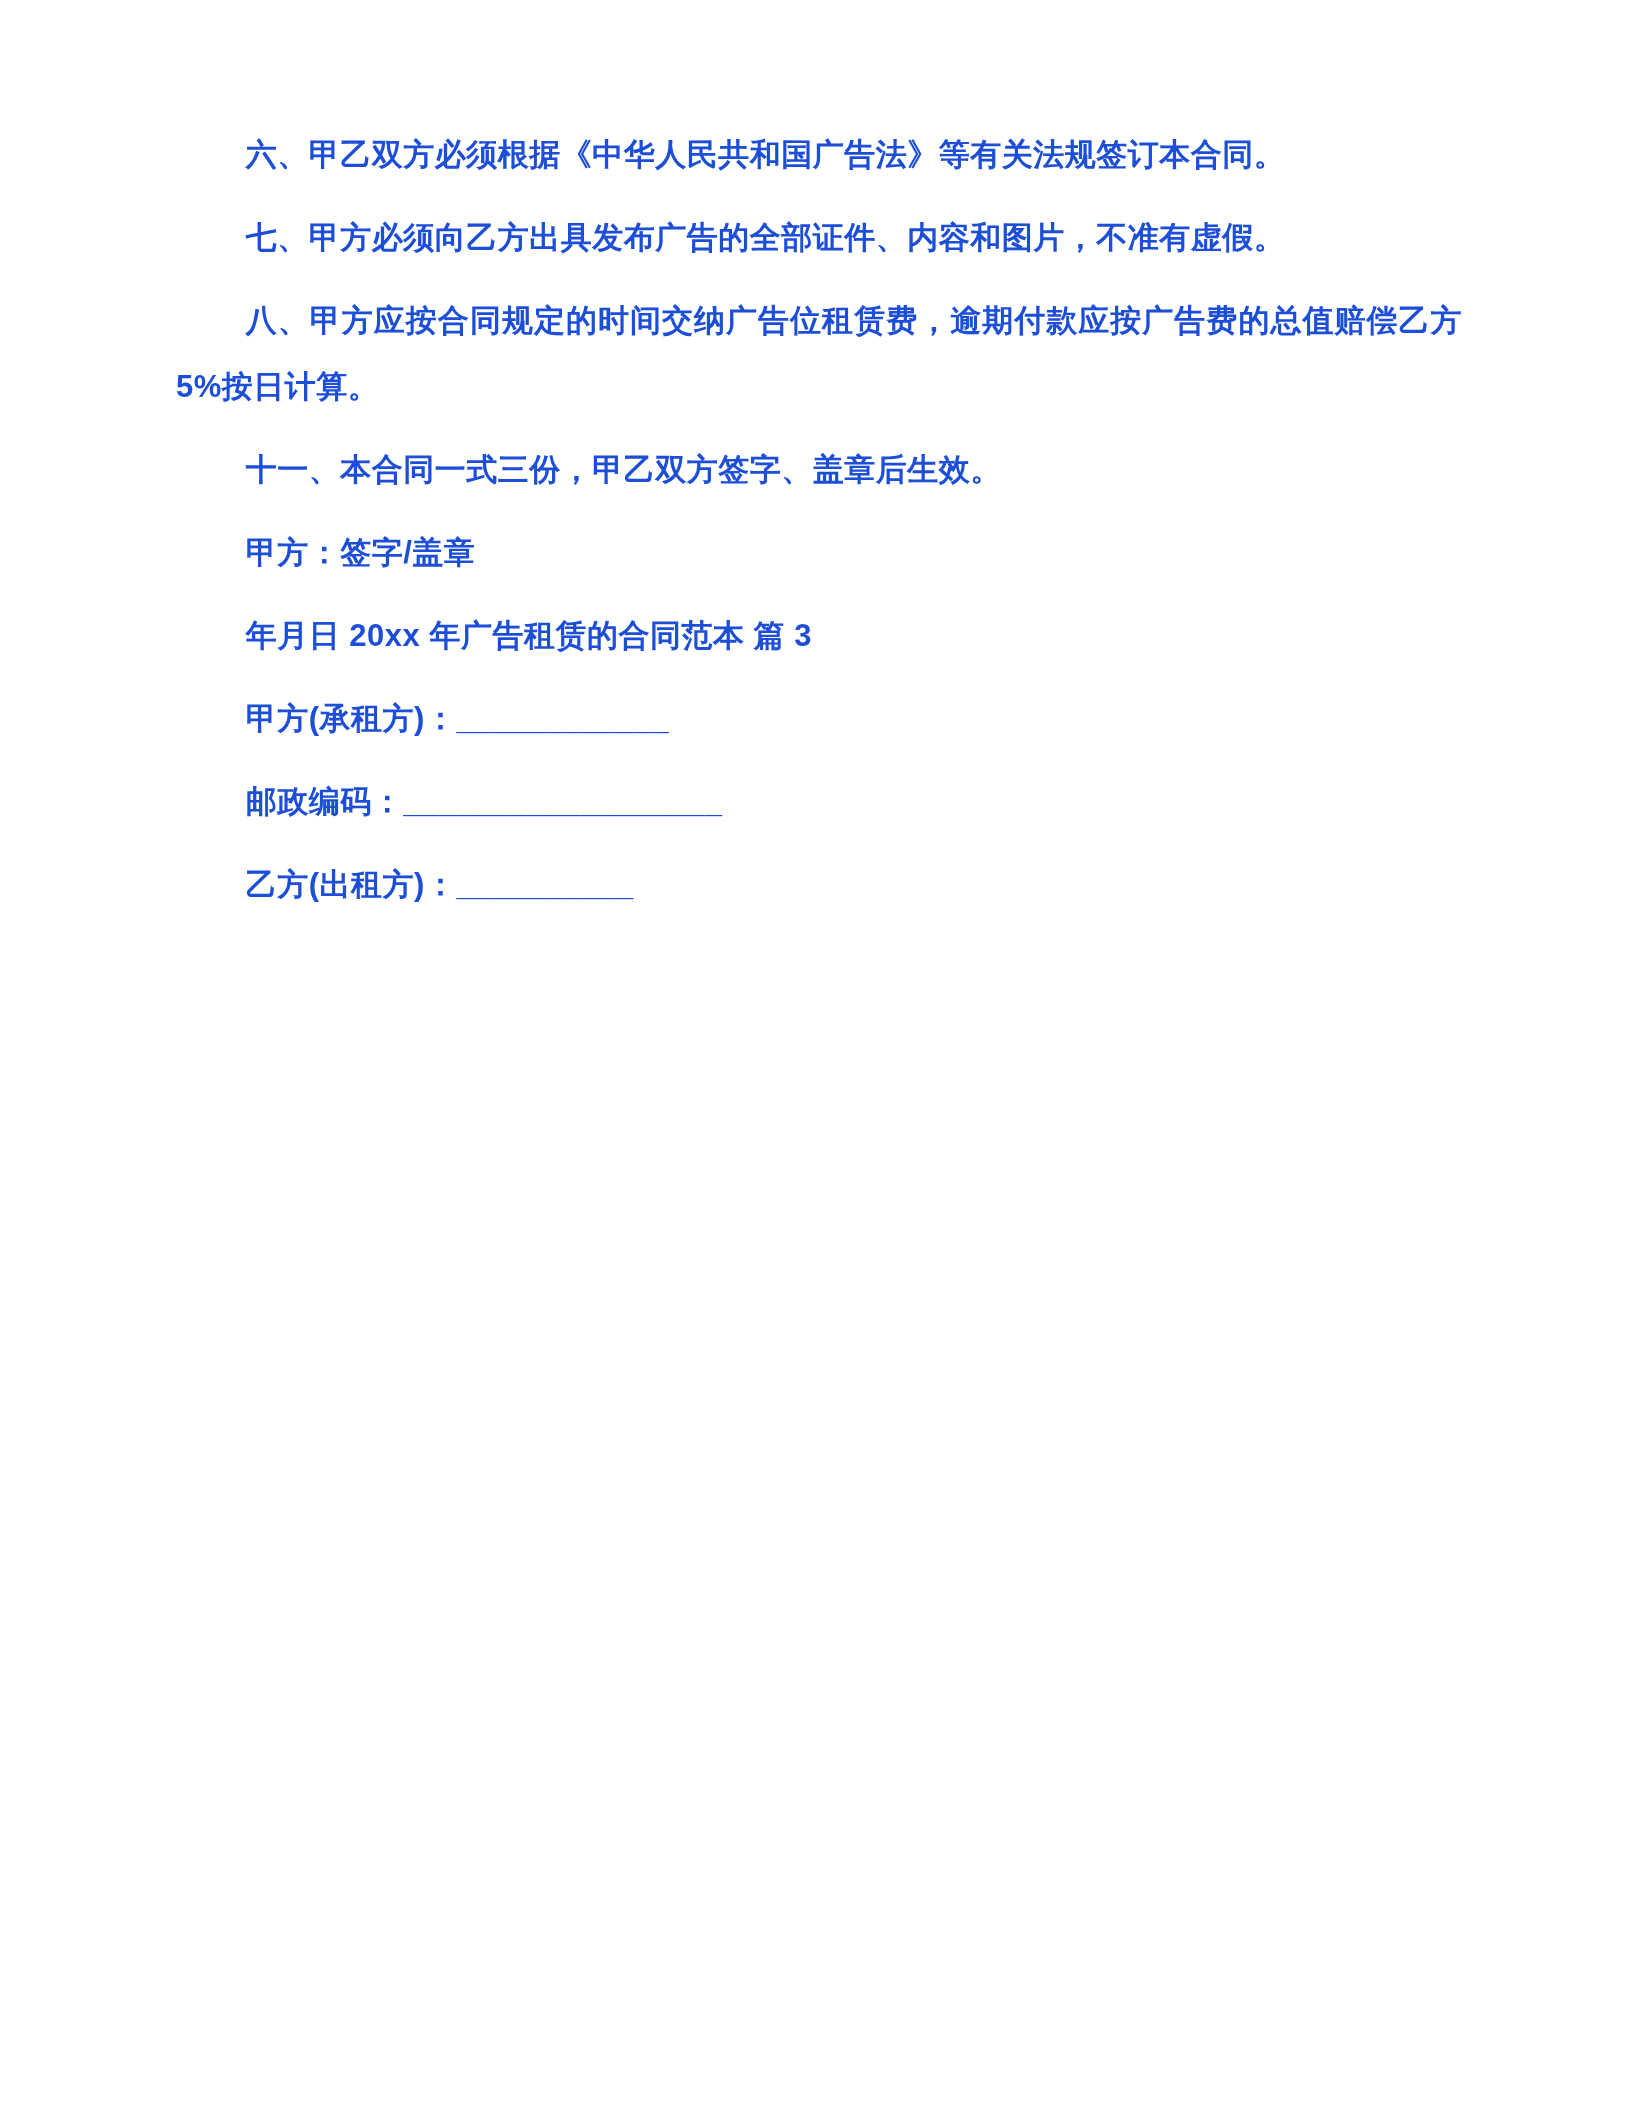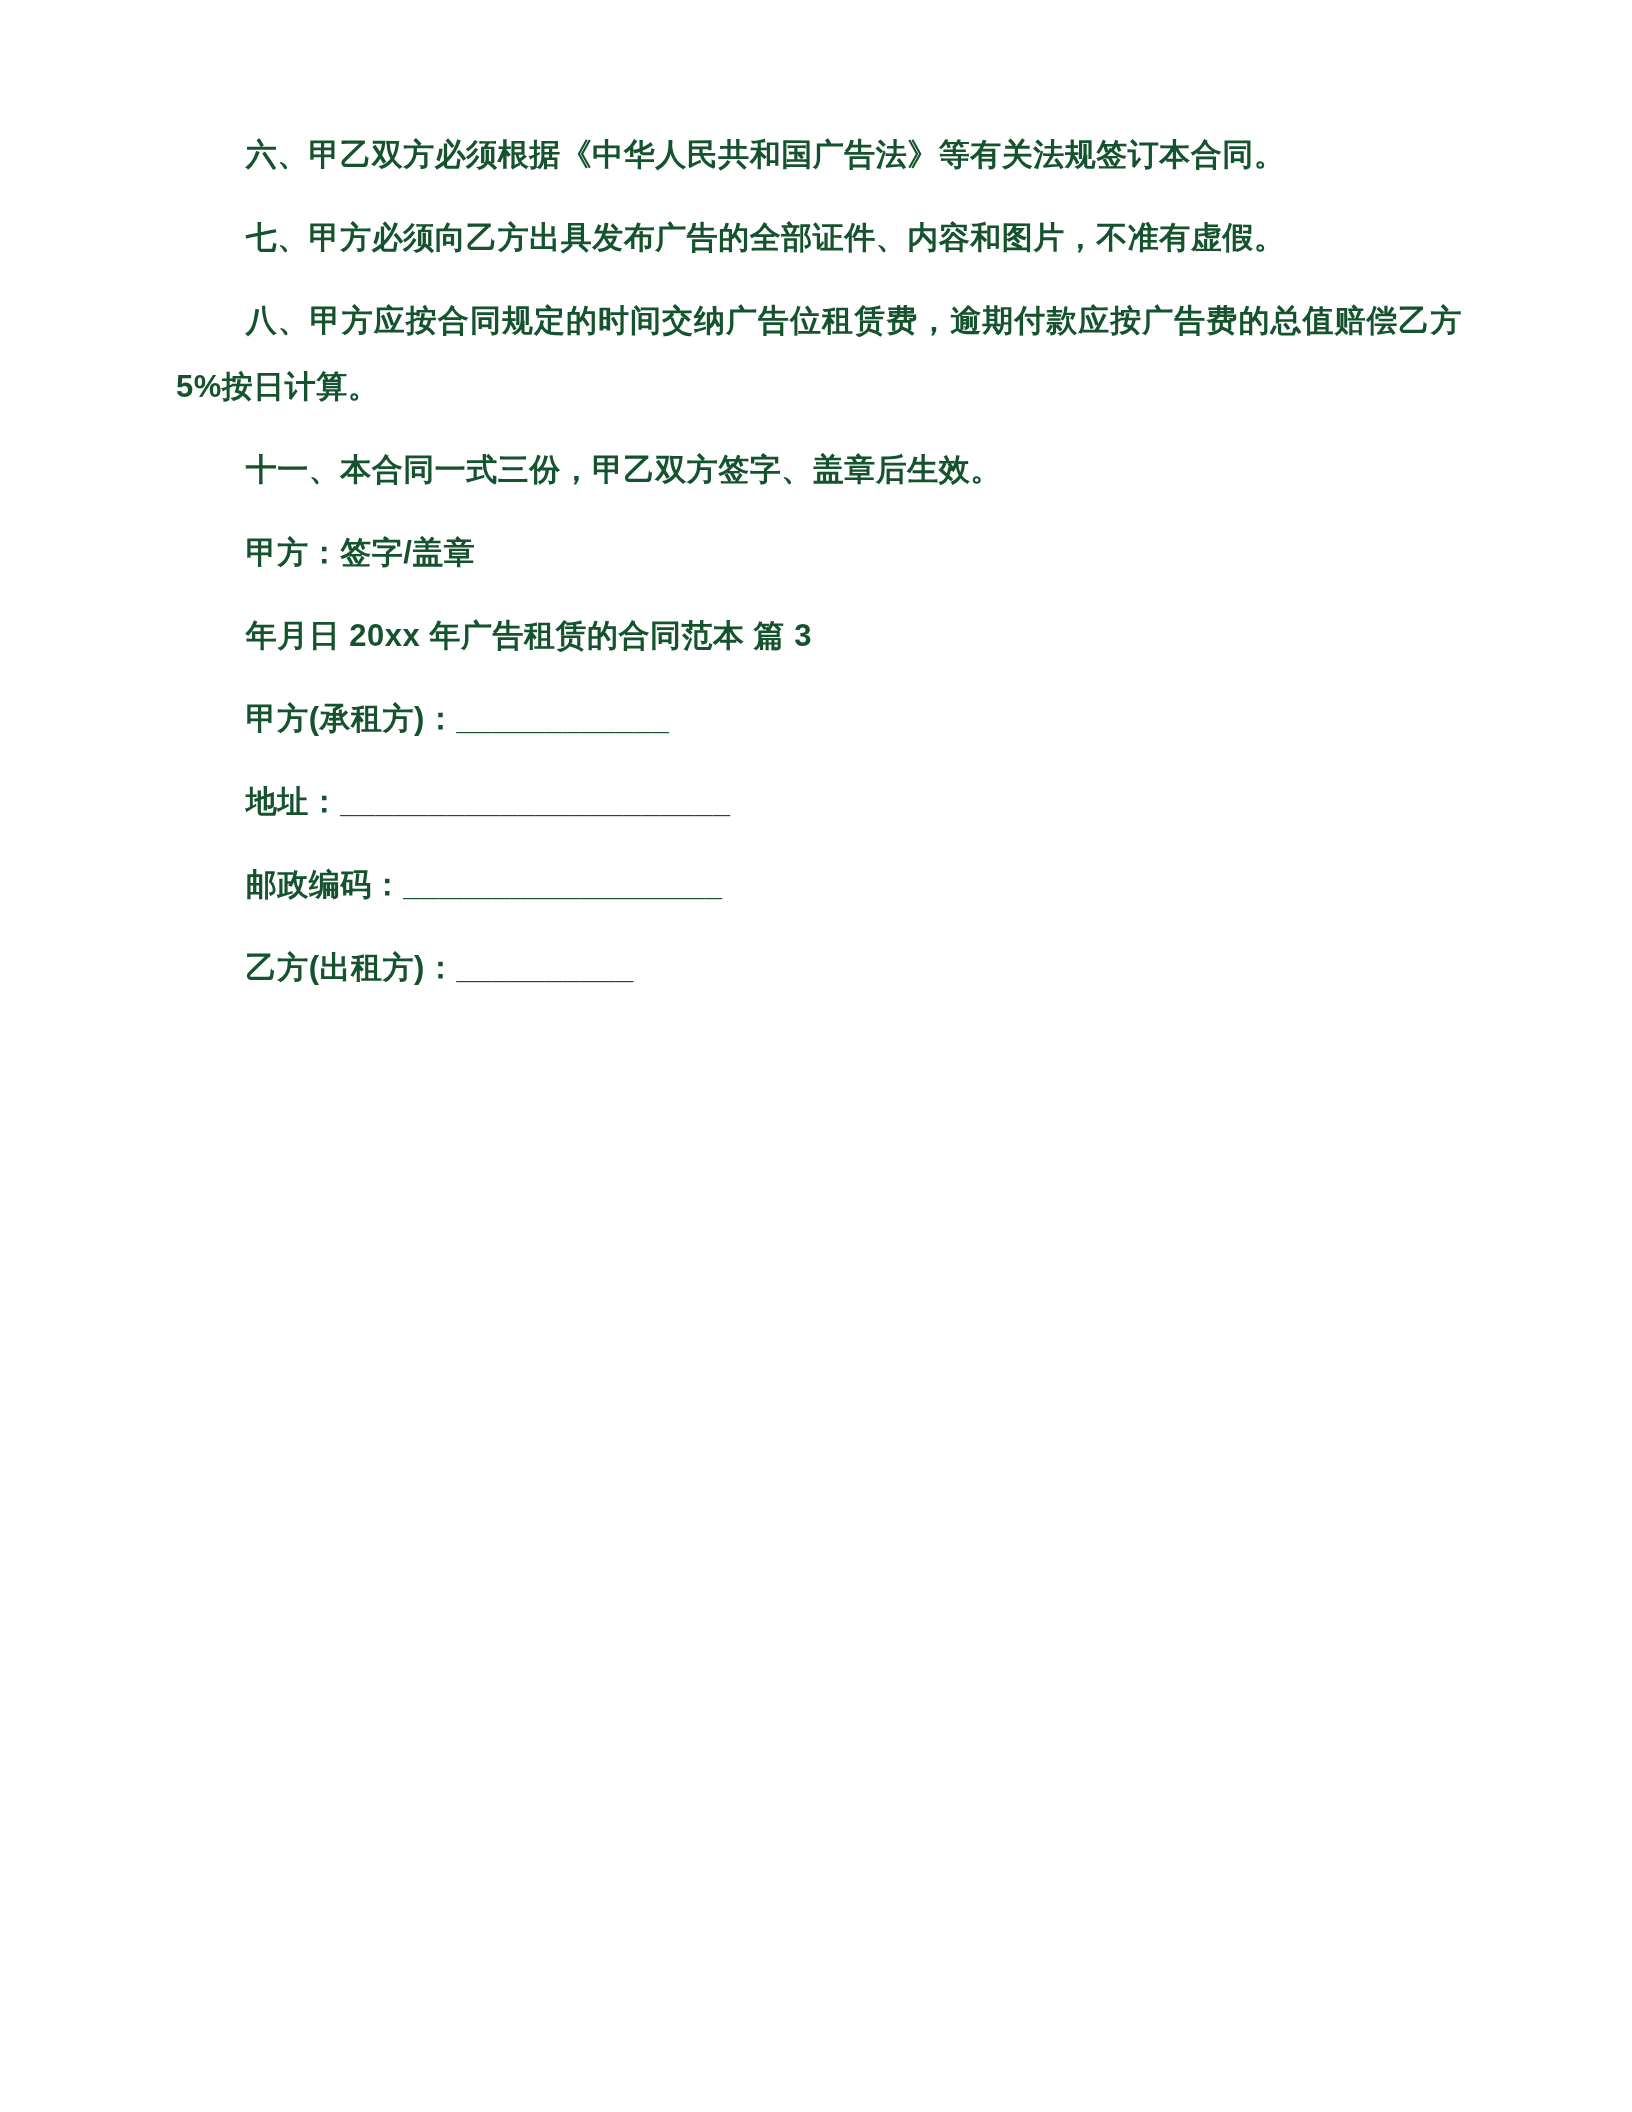--- a/index.html
+++ b/index.html
@@ -10,21 +10,21 @@
   .page {
     position: relative;
     width: 1632px;
     height: 1668px;
     margin: 0 auto;
     background: #ffffff;
     box-sizing: border-box;
     padding: 122px 170px 0 176px;
     font-family: "Liberation Sans", "DejaVu Sans", sans-serif;
     font-weight: 700;
-    color: #14532d;
+    color: #1d4ed8;
     font-size: 31px;
     overflow: hidden;
   }
   .para {
     margin: 0 0 17px 0;
     line-height: 2.13;
     text-indent: 2.25em;
     text-align: justify;
     letter-spacing: 0.5px;
     word-break: break-all;
@@ -34,16 +34,15 @@
 <body>
 
 <div class="page">
   <p class="para">六、甲乙双方必须根据《中华人民共和国广告法》等有关法规签订本合同。</p>
   <p class="para">七、甲方必须向乙方出具发布广告的全部证件、内容和图片，不准有虚假。</p>
   <p class="para">八、甲方应按合同规定的时间交纳广告位租赁费，逾期付款应按广告费的总值赔偿乙方 5%按日计算。</p>
   <p class="para">十一、本合同一式三份，甲乙双方签字、盖章后生效。</p>
   <p class="para">甲方：签字/盖章</p>
   <p class="para">年月日 20xx 年广告租赁的合同范本 篇 3</p>
   <p class="para">甲方(承租方)：____________</p>
-  <p class="para">地址：______________________</p>
   <p class="para">邮政编码：__________________</p>
   <p class="para">乙方(出租方)：__________</p>
 </div>
 
 </body></html>

